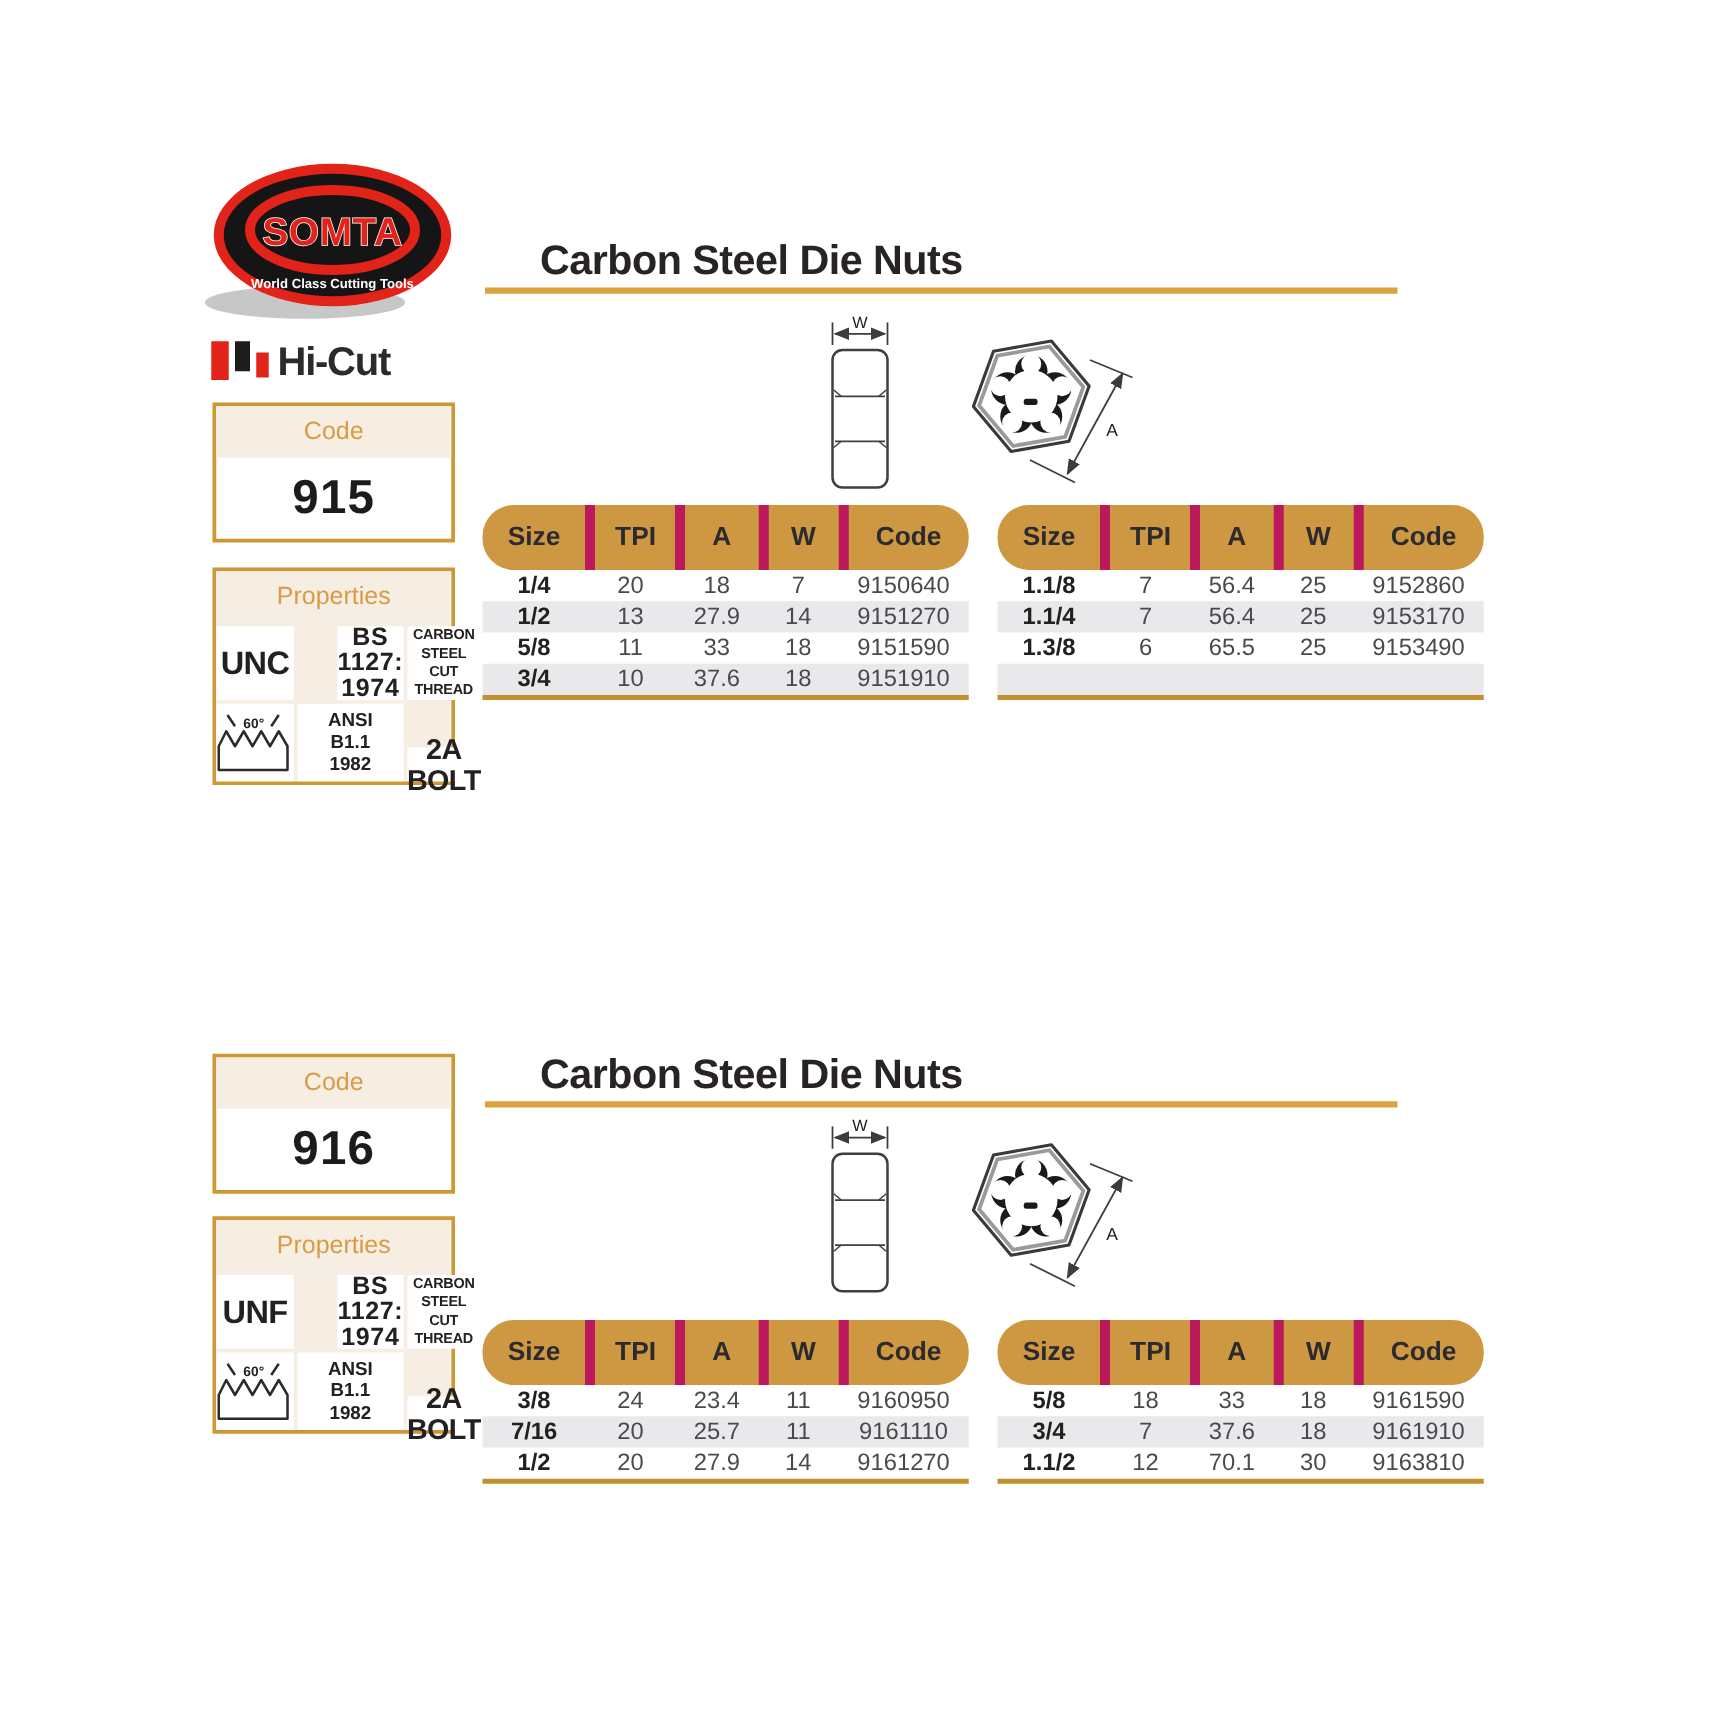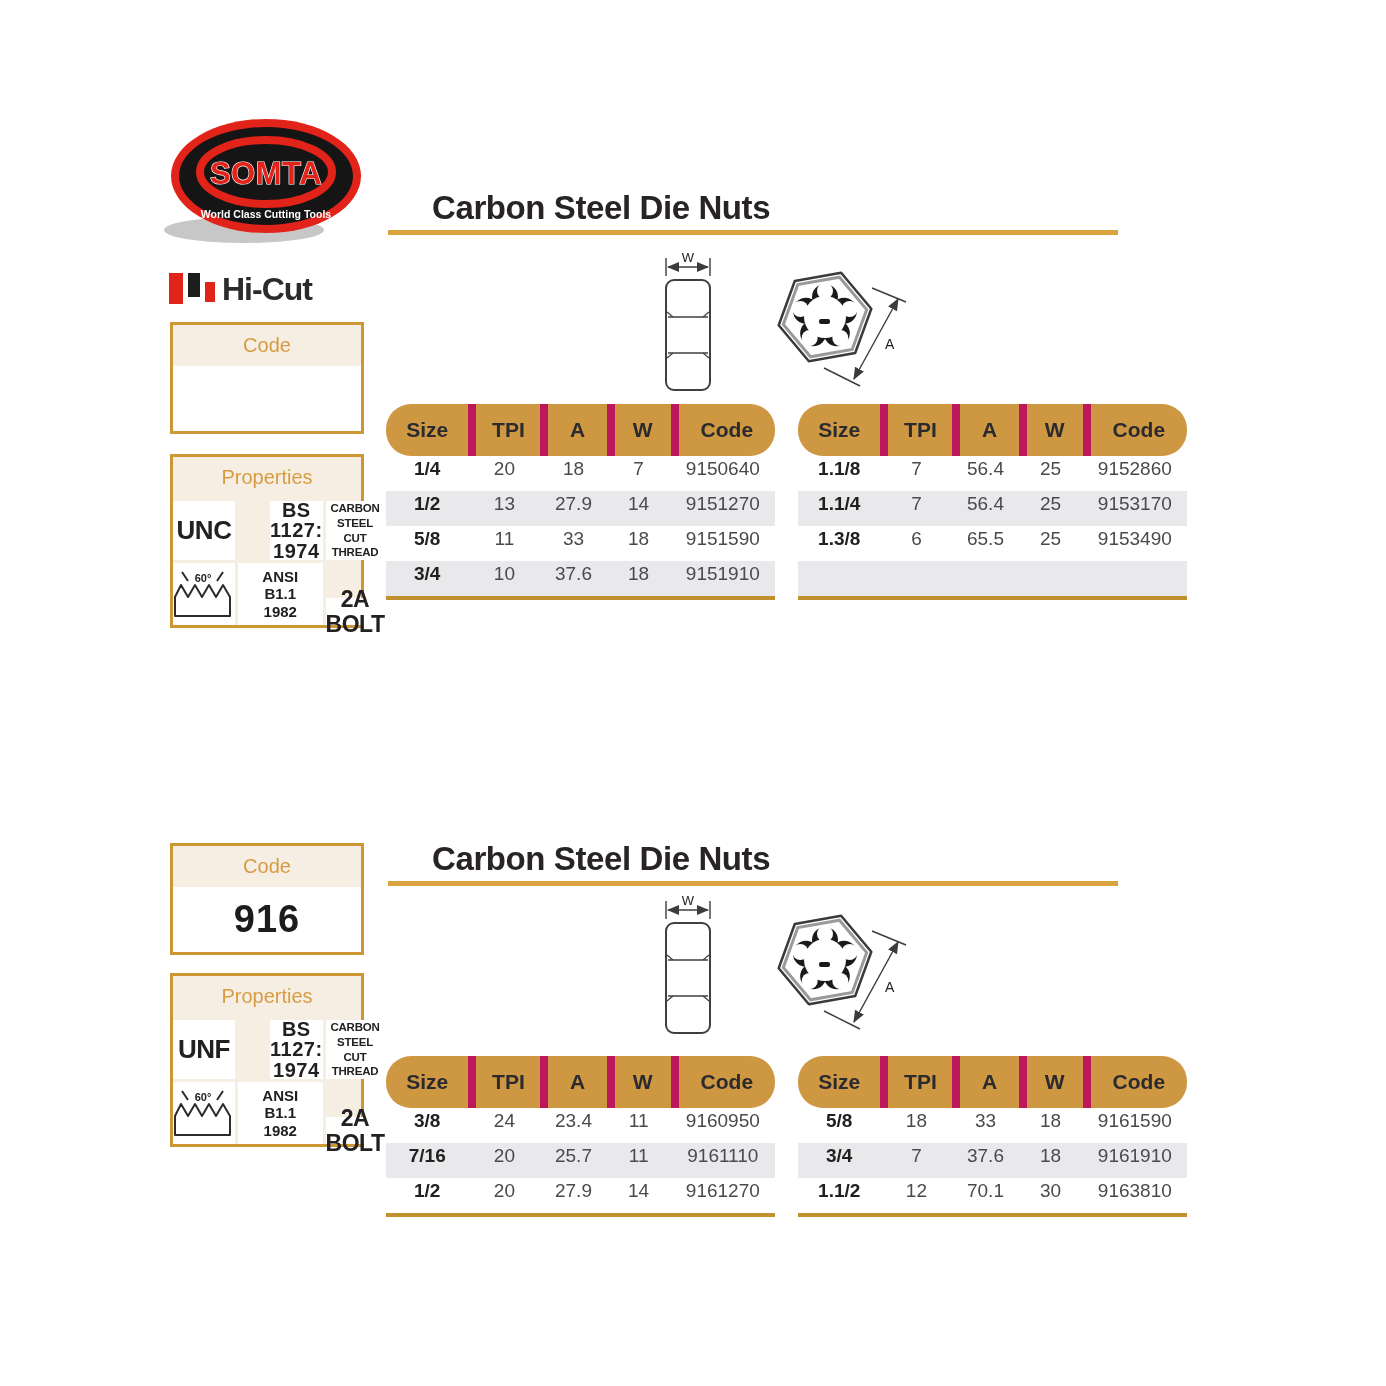--- a/index.html
+++ b/index.html
@@ -31,21 +31,21 @@
   .p-standard{font-size:26px;font-weight:bold;letter-spacing:-0.5px;}
   .p-bs{font-size:20px;font-weight:bold;line-height:1.02;white-space:pre-line;letter-spacing:0.5px;margin-left:32px;}
   .p-material{font-size:11.5px;font-weight:bold;line-height:1.3;white-space:pre-line;letter-spacing:-0.2px;}
   .p-ansi{font-size:15px;font-weight:bold;line-height:1.15;white-space:pre-line;}
   .p-fit{font-size:23px;font-weight:bold;line-height:1.05;white-space:pre-line;letter-spacing:-0.5px;margin-top:35px;}
   
   .dn-table{position:absolute;width:389px;}
   .t-head{display:flex;height:52px;background:var(--gold);border-radius:25px;}
   .th{display:flex;align-items:center;justify-content:center;font-weight:bold;font-size:21px;color:#2B2A2E;box-sizing:border-box;}
   .th + .th{border-left:8px solid #be185d;}
-  .t-row{display:flex;height:35px;}
+  .t-row{display:flex;height:25px;}
   .t-row.alt{background:var(--alt);}
   .td{text-align:center;font-size:19px;color:var(--num);line-height:25px;}
   .td.size{font-weight:bold;color:#232021;}
   .c1{width:21.2%}.c2{width:18.5%}.c3{width:17.0%}.c4{width:16.5%}.c5{width:26.8%}
   .t-foot{height:4px;background:var(--gold-dark);}
   
   .abs{position:absolute;}
   svg text{font-family:"Liberation Sans","DejaVu Sans",sans-serif;}
 </style>
 </head>
@@ -54,21 +54,21 @@
 <div class="page">
 
   <svg width="0" height="0" style="position:absolute">
     <defs>
       <marker id="ah" viewBox="0 0 10 10" refX="9" refY="5" markerWidth="9" markerHeight="9" orient="auto-start-reverse">
         <path d="M0,1 L10,5 L0,9 z" fill="#3c3c3c"></path>
       </marker>
     </defs>
   </svg>
 
-  <div class="abs" style="left:152px;top:112px;">
+  <div class="abs" style="left:152px;top:124px;">
     <svg width="212" height="135" viewBox="0 0 212 135">
       <ellipse cx="92" cy="118" rx="80" ry="13" fill="#8f8f8f" opacity="0.5"></ellipse>
       <ellipse cx="114" cy="64" rx="95" ry="57" fill="#E2231A"></ellipse>
       <ellipse cx="114" cy="64" rx="87" ry="49" fill="#151515"></ellipse>
       <ellipse cx="114" cy="60" rx="66" ry="32" fill="none" stroke="#E2231A" stroke-width="8"></ellipse>
       <text x="114" y="72" text-anchor="middle" font-size="31" font-weight="bold" fill="#E2231A" stroke="#ffffff" stroke-width="1.2" paint-order="stroke" letter-spacing="0.5">SOMTA</text>
       <text x="114" y="106" text-anchor="middle" font-size="10.5" font-weight="bold" fill="#ffffff">World Class Cutting Tools</text>
     </svg>
   </div>
 
@@ -79,20 +79,21 @@
       <rect x="37" y="11" width="10" height="20" fill="#E2231A"></rect>
       <text x="54" y="29" font-size="32" font-weight="bold" fill="#2b2b2b" letter-spacing="-1">Hi-Cut</text>
     </svg>
   </div>
 
   <div class="sec-title" style="left:388px;top:189px;">Carbon Steel Die Nuts</div>
   <div class="rule" style="left:388px;top:230px;"></div>
 
   <div class="info-box" style="left:170px;top:322px;height:112px;">
     <div class="info-head">Code</div>
+    <div class="code-val">915</div>
   </div>
 
   <div class="info-box" style="left:170px;top:454px;height:174px;">
     <div class="info-head">Properties</div>
     <div class="props-grid">
       <div class="p-cell p-standard">UNC</div>
       <div class="p-cell p-bs">BS
 1127:
 1974</div>
       <div class="p-cell p-material">CARBON

